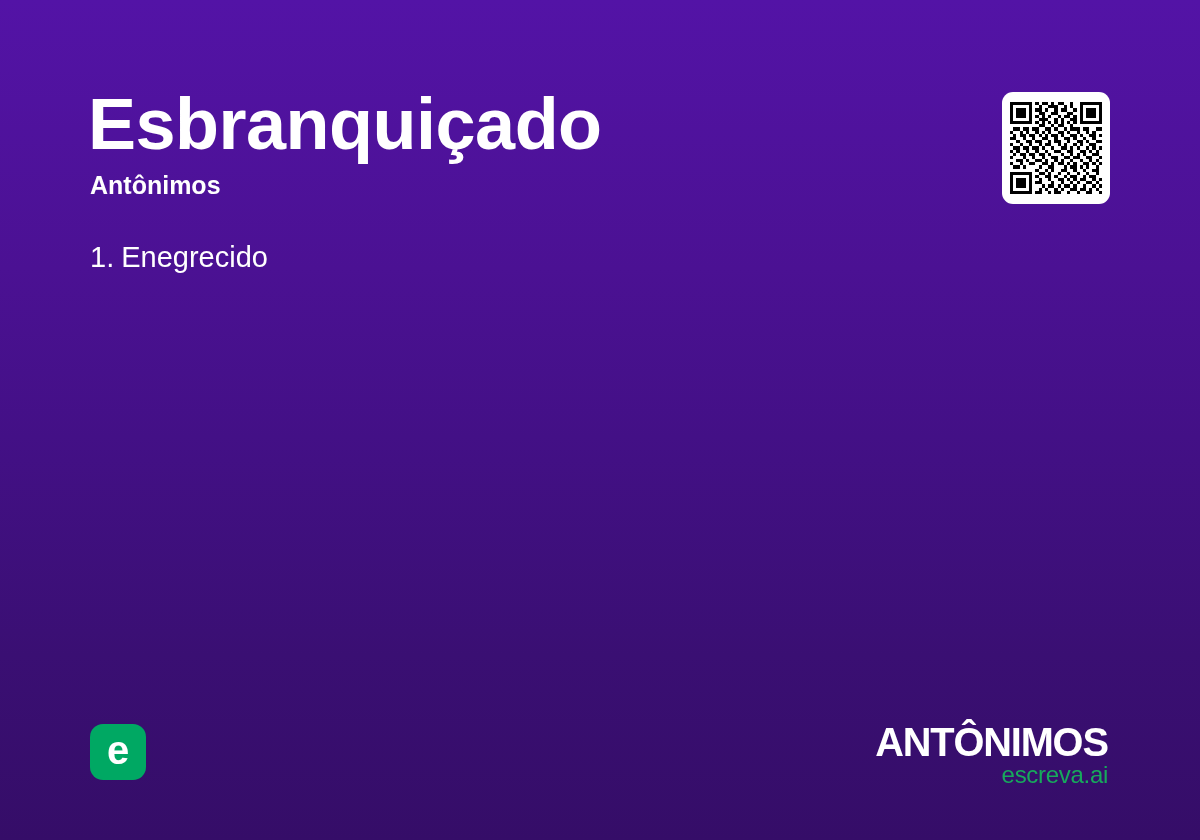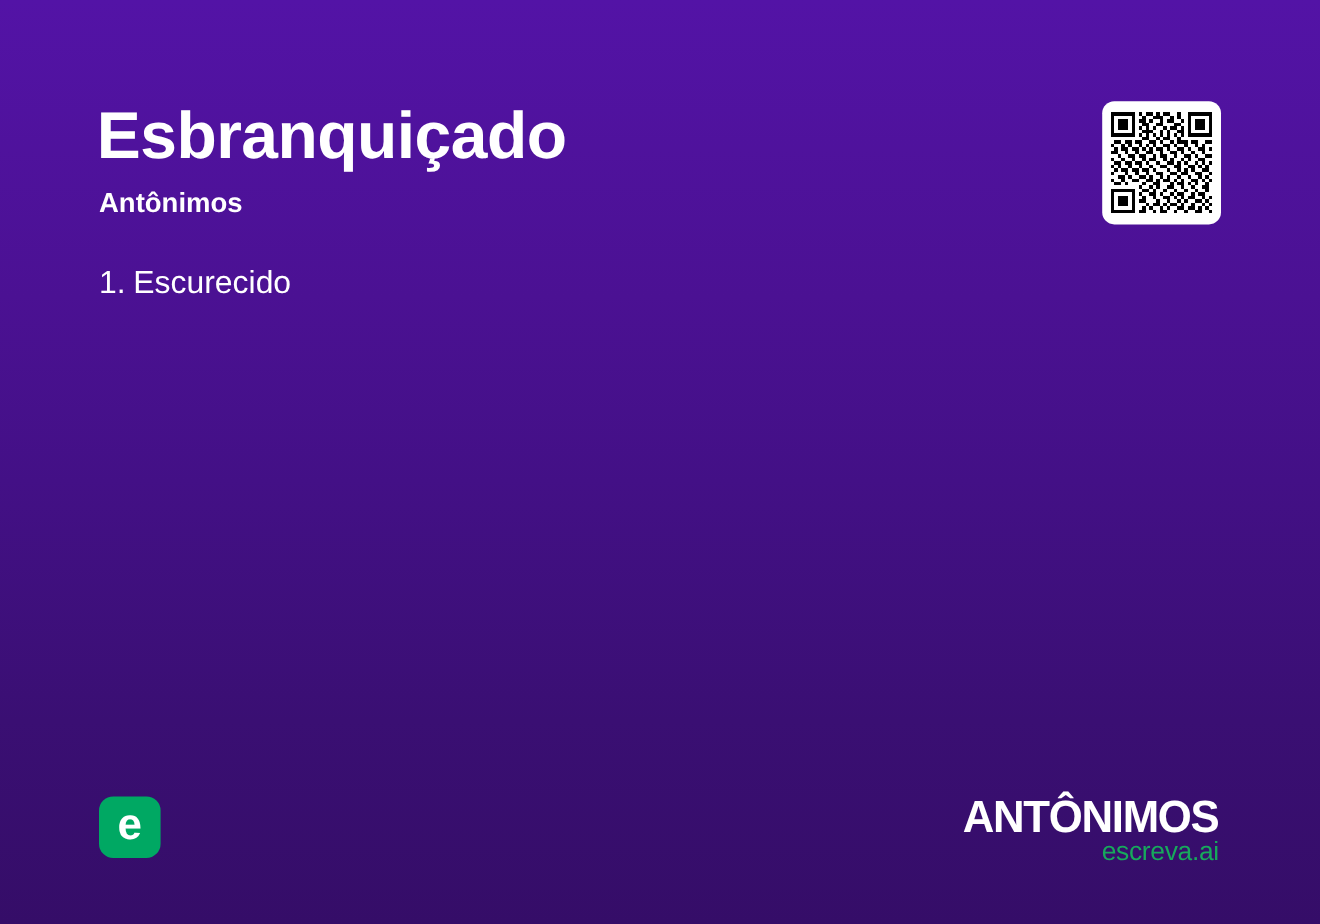--- a/index.html
+++ b/index.html
@@ -21,21 +21,21 @@
     height: 840px;
     background: linear-gradient(180deg, #5313A6 0%, #4B1193 32%, #431086 52%, #3A0F73 78%, #350D68 100%);
     overflow: hidden;
   }
 
   
   .title {
     position: absolute;
     left: 88px;
     top: 88px;
-    font-size: 60px;
+    font-size: 72px;
     line-height: 72px;
     font-weight: 700;
     color: #FFFFFF;
     letter-spacing: -0.5px;
     white-space: nowrap;
   }
 
   .subtitle {
     position: absolute;
     left: 90px;
@@ -131,21 +131,21 @@
 </head>
 <body>
 
 <div class="card">
 
   <h1 class="title">Esbranquiçado</h1>
   <div class="subtitle">Antônimos</div>
 
   <ul class="syn-list">
     <li class="syn-item">
-      <span class="idx">1.</span><span>Escurecido</span>
+      <span class="idx">1.</span><span>Enegrecido</span>
     </li>
   </ul>
 
   <div class="qr-wrap">
     <svg viewBox="0 0 29 29" shape-rendering="crispEdges">
       <rect width="29" height="29" fill="#ffffff"></rect>
       <g fill="#000000">
         <rect x="0" y="0" width="7" height="1"></rect>
           <rect x="8" y="0" width="1" height="1"></rect>
           <rect x="10" y="0" width="2" height="1"></rect>

